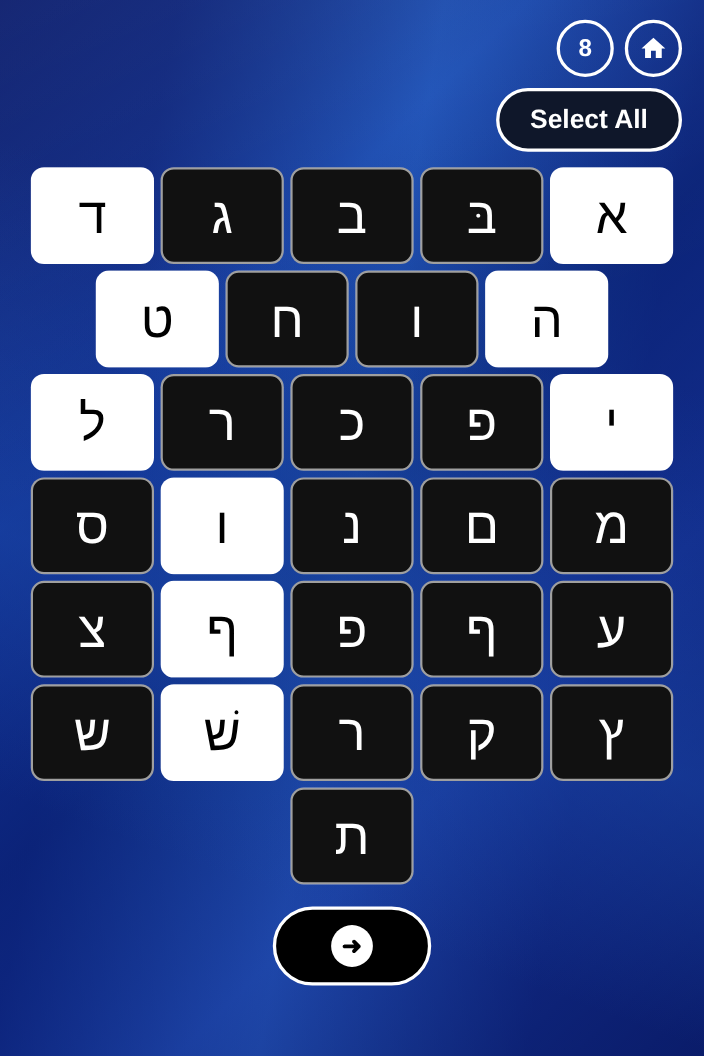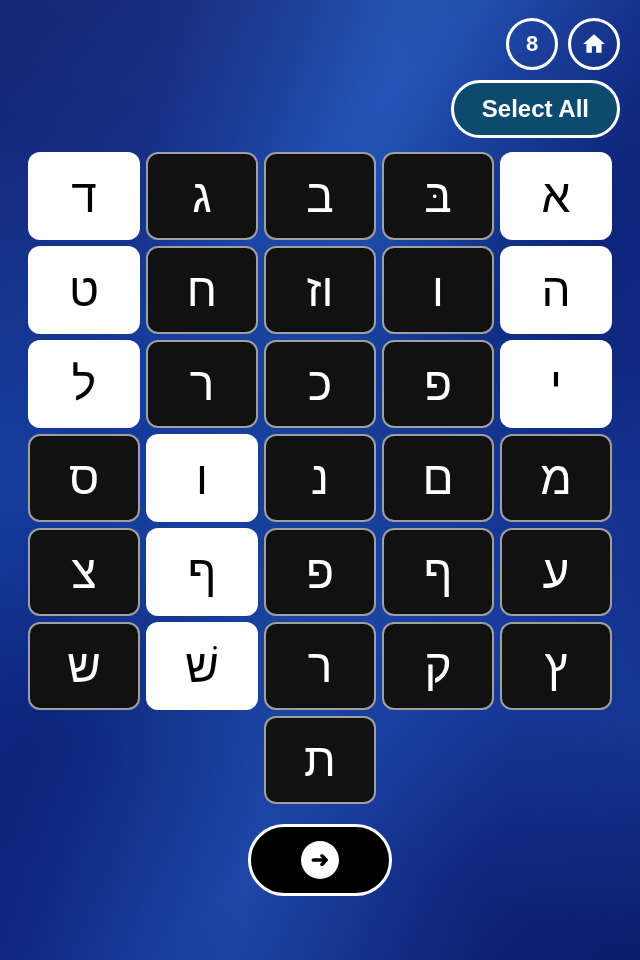--- a/index.html
+++ b/index.html
@@ -81,21 +81,21 @@
     .home-icon {
       width: 26px;
       height: 26px;
     }
 
     
     .select-all-btn {
       align-self: flex-end;
       margin-right: 20px;
       margin-bottom: 14px;
-      background: #0c4a6e;
+      background: #0f172a;
       color: white;
       border: 3px solid white;
       border-radius: 30px;
       padding: 12px 28px;
       font-size: 24px;
       font-weight: bold;
       cursor: pointer;
     }
 
     
@@ -202,21 +202,20 @@
   <div class="grid-row">
         <div class="cell cell-light">ד</div>
         <div class="cell cell-dark">ג</div>
         <div class="cell cell-dark">ב</div>
         <div class="cell cell-dark">בּ</div>
         <div class="cell cell-light">א</div>
       </div>
       <div class="grid-row">
         <div class="cell cell-light">ט</div>
         <div class="cell cell-dark">ח</div>
-        <div class="cell cell-dark">וז</div>
         <div class="cell cell-dark">ו</div>
         <div class="cell cell-light">ה</div>
       </div>
       <div class="grid-row">
         <div class="cell cell-light">ל</div>
         <div class="cell cell-dark">ר</div>
         <div class="cell cell-dark">כ</div>
         <div class="cell cell-dark">פ</div>
         <div class="cell cell-light">י</div>
       </div>

